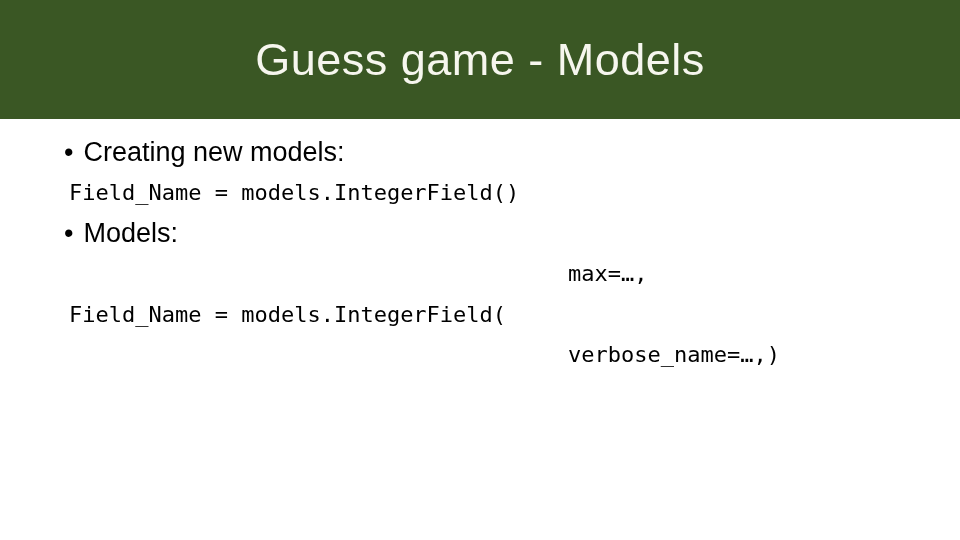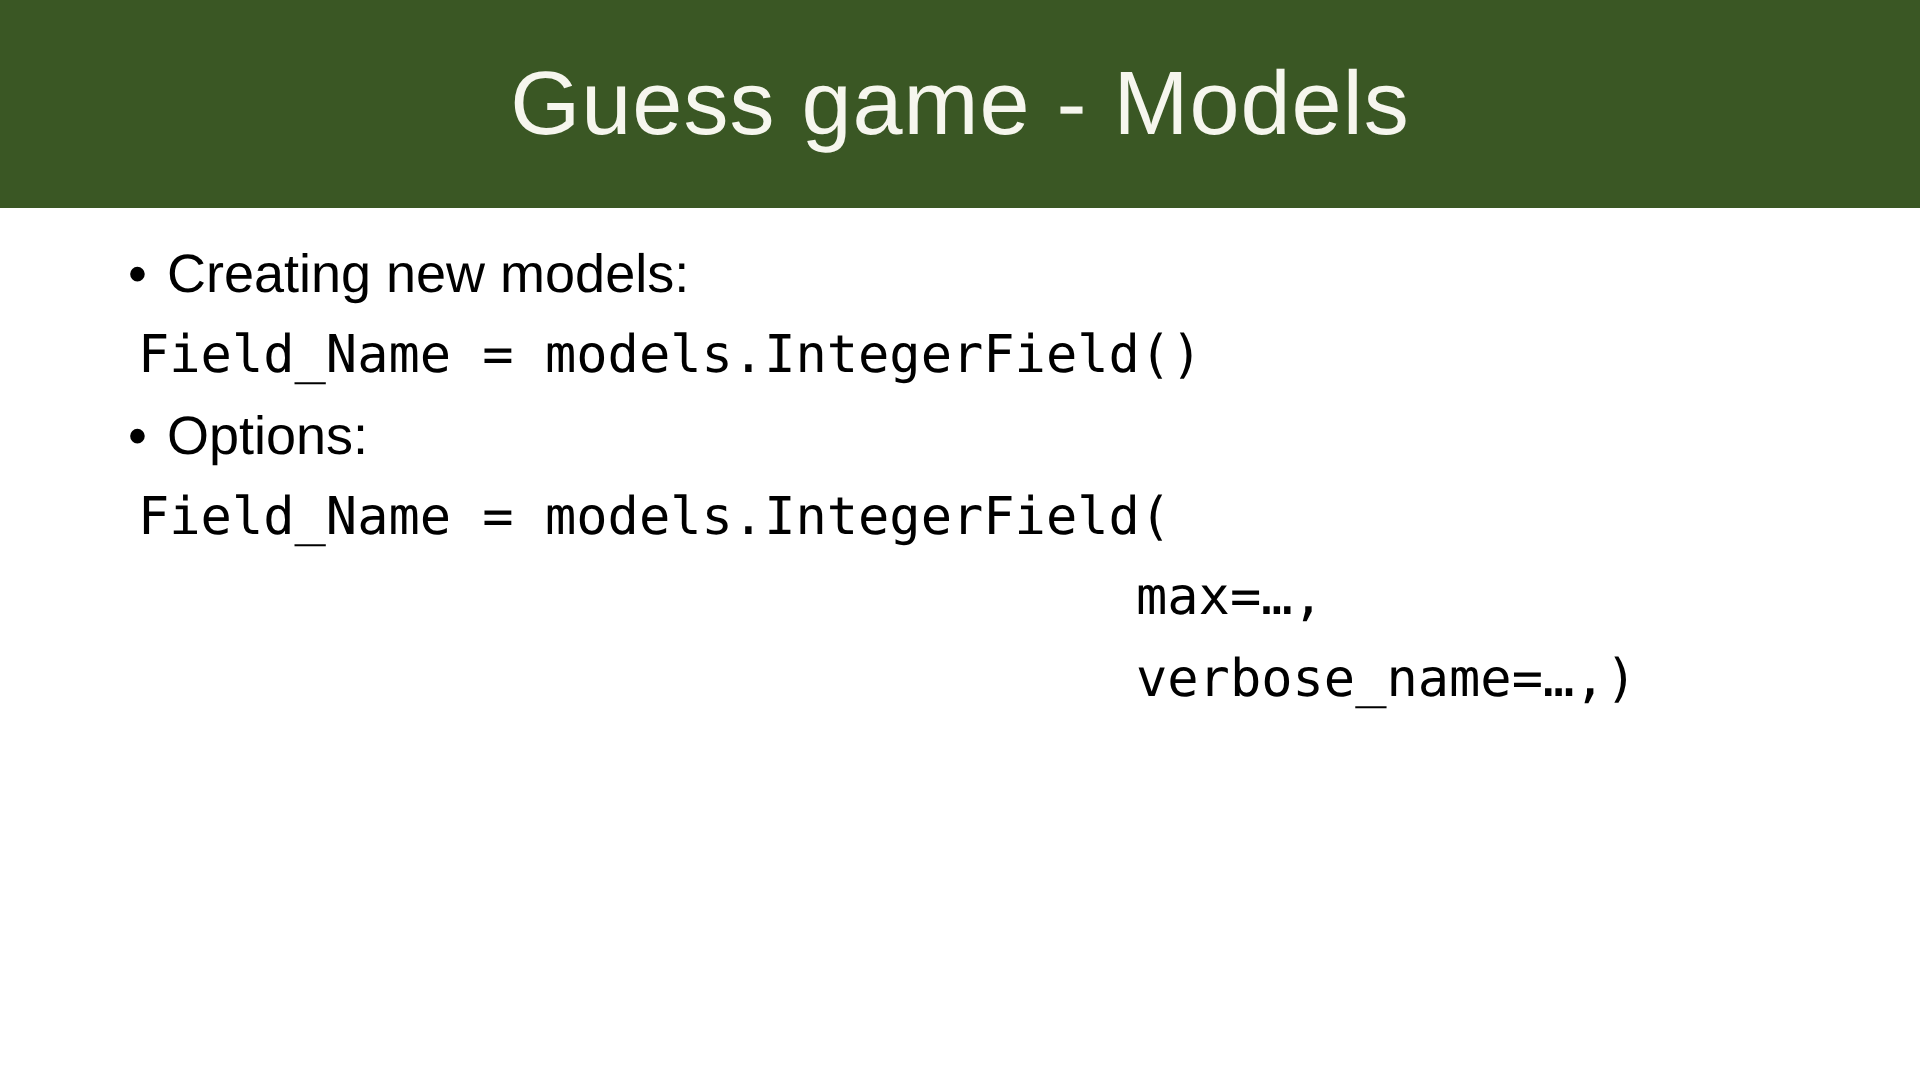--- a/index.html
+++ b/index.html
@@ -9,21 +9,21 @@
   }
   .slide {
     position: relative;
     width: 960px;
     height: 540px;
     overflow: hidden;
     background: var(--body-bg, #ffffff);
     font-family: "Liberation Sans", sans-serif;
   }
   .slide-header {
-    height: 104px;
+    height: 119px;
     background: var(--header-bg, #3A5724);
     display: flex;
     align-items: center;
     justify-content: center;
   }
   .slide-title {
     margin: 0;
     font-family: "Liberation Sans", sans-serif;
     font-weight: 400;
     font-size: 45px;
@@ -44,35 +44,35 @@
   .line.bullet {
     font-family: "Liberation Sans", sans-serif;
     font-size: 27px;
   }
   .line.bullet .bullet-glyph {
     margin-right: 10px;
   }
   .line.code,
   .line.code_indent {
     font-family: "DejaVu Sans Mono", "Liberation Mono", monospace;
-    font-size: 26px;
+    font-size: 22px;
     margin-left: 5px;
   }
   .line.code_indent {
     margin-left: 504px;
   }
 </style>
 </head>
 <body>
 
 <div class="slide">
   <header class="slide-header">
     <h1 class="slide-title">Guess game - Models</h1>
   </header>
   <main class="slide-body" id="body-lines">
       <div class="line bullet"><span class="bullet-glyph">•</span><span>Creating new models:</span></div>
       <div class="line code"><span>Field_Name = models.IntegerField()</span></div>
-      <div class="line bullet"><span class="bullet-glyph">•</span><span>Options:</span></div>
+      <div class="line bullet"><span class="bullet-glyph">•</span><span>Models:</span></div>
+      <div class="line code_indent"><span>max=…,</span></div>
       <div class="line code"><span>Field_Name = models.IntegerField(</span></div>
-      <div class="line code_indent"><span>max=…,</span></div>
       <div class="line code_indent"><span>verbose_name=…,)</span></div>
     </main>
 </div>
 
 </body></html>

